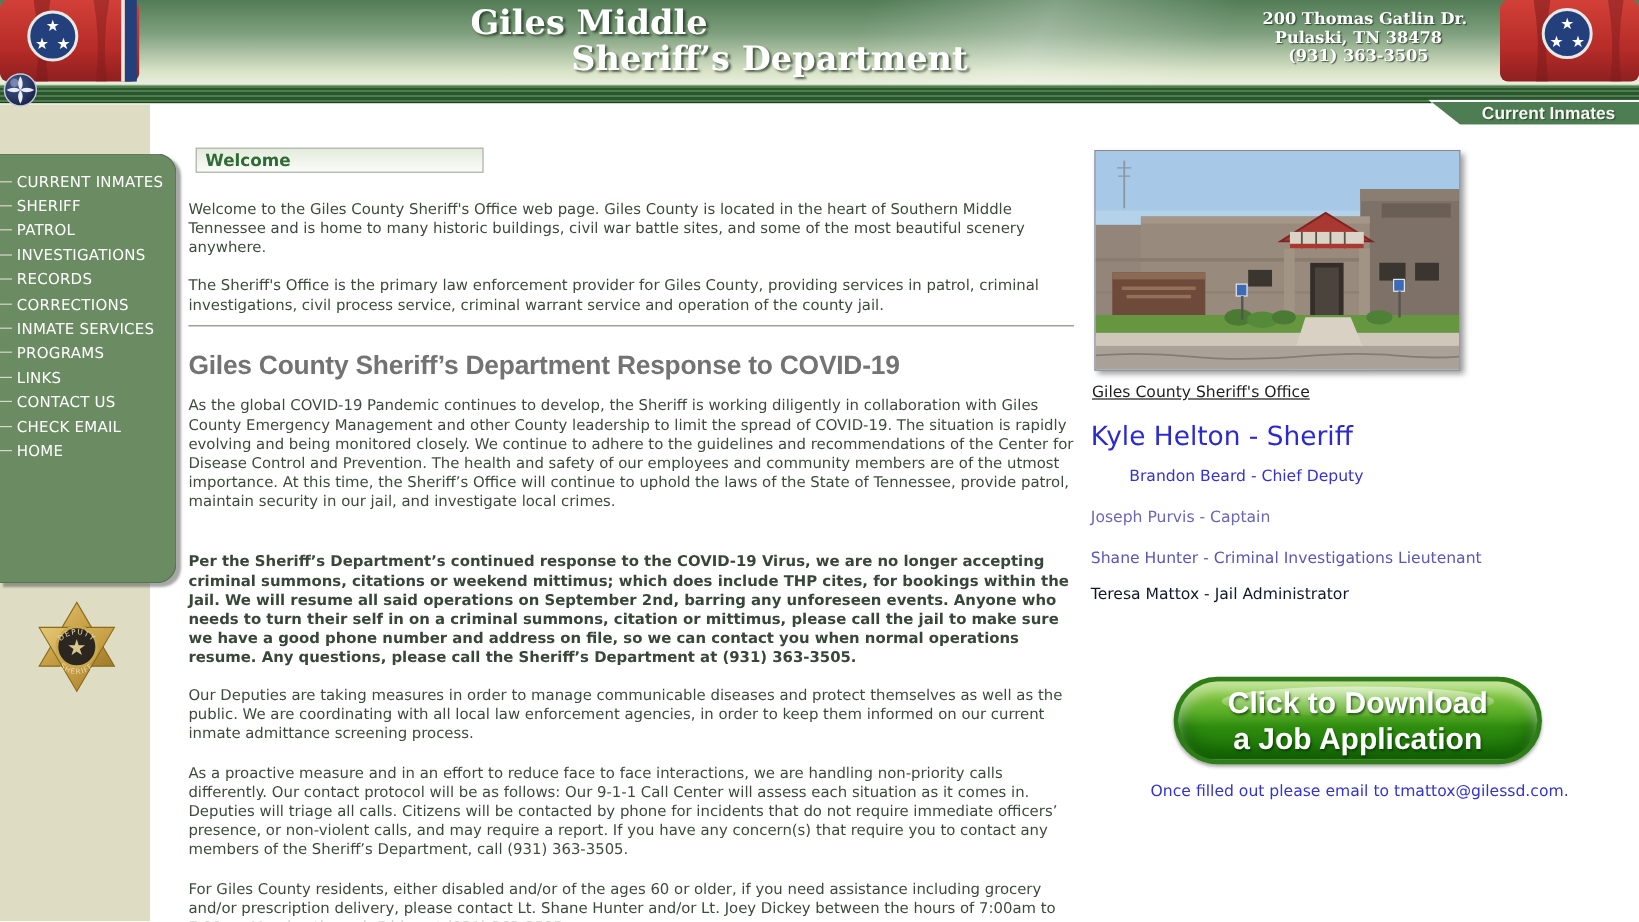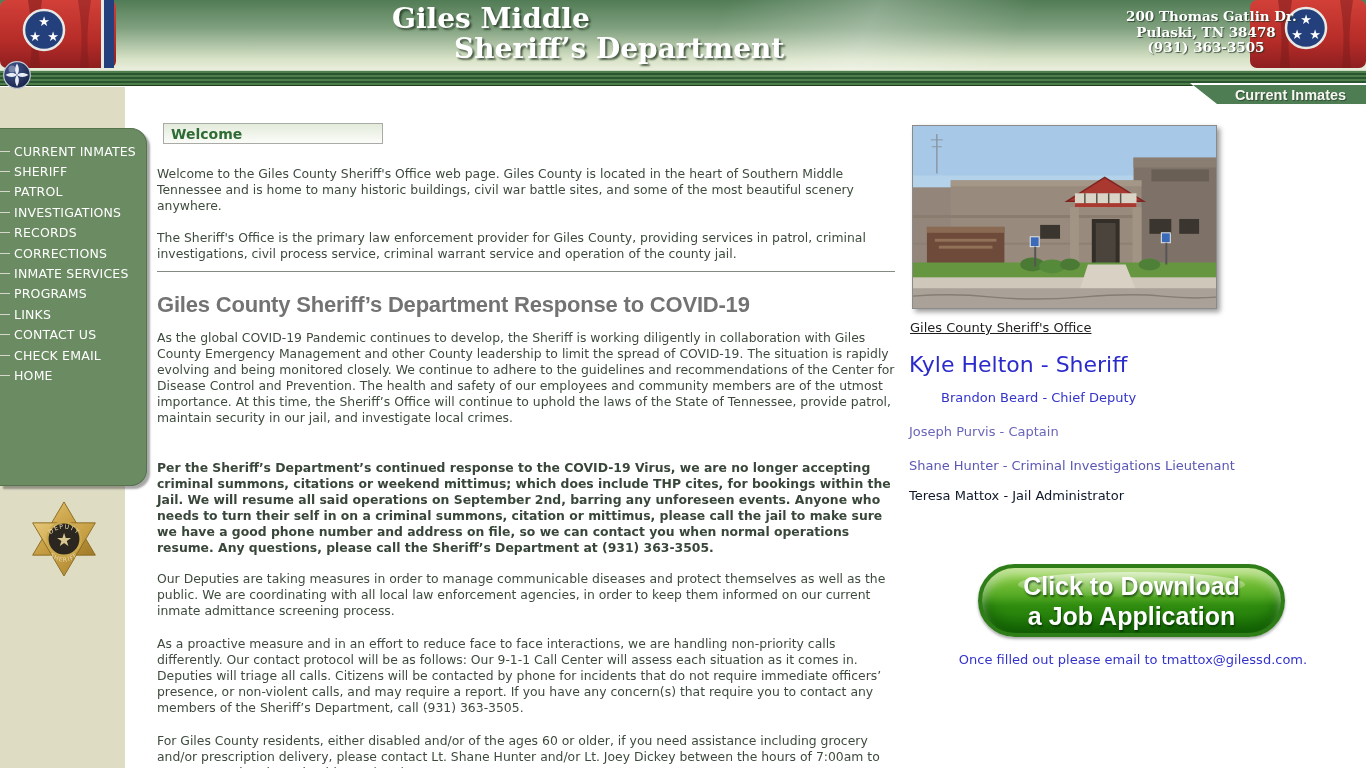--- a/index.html
+++ b/index.html
@@ -10,22 +10,22 @@
   
   .header { position:absolute; left:0; top:0; width:1366px; height:70px;
     background:linear-gradient(180deg,#517c55 0%,#7fa07e 40%,#d9e3c8 85%,#e9eedc 100%); }
   .header::after { content:""; position:absolute; inset:0;
     background:linear-gradient(115deg,transparent 52%,rgba(255,255,255,.28) 63%,transparent 74%); }
   .flag { position:absolute; top:0; height:70px; width:122px; z-index:2; }
   .flag-left { left:0; } .flag-right { right:0; }
   .header-title { position:absolute; left:392px; top:4px; z-index:3;
     font-family:"DejaVu Serif","Liberation Serif",serif; font-weight:bold; color:#fff;
     text-shadow:2px 2px 2px rgba(30,50,30,.75); line-height:30px; font-size:28px; white-space:nowrap; }
-  .header-title .line2 { margin-left:62px; }
-  .header-address { position:absolute; left:1126px; top:9px; width:160px; z-index:3;
+  .header-title .line2 { margin-left:84px; }
+  .header-address { position:absolute; left:1052px; top:9px; width:160px; z-index:3;
     font-family:"DejaVu Serif","Liberation Serif",serif; font-weight:bold; color:#fff;
     text-shadow:1px 1px 1px rgba(30,50,30,.8); font-size:13.5px; line-height:15.5px;
     text-align:center; white-space:nowrap; }
 
   
   .green-bar { position:absolute; left:0; top:70px; width:1366px; height:16px; z-index:4;
     background:repeating-linear-gradient(180deg,#4e7f4a 0 2px,#2a5530 2px 4px);
     border-top:1px solid #cfdcc8; border-bottom:1px solid #1e3e1c; }
   .globe { position:absolute; left:2px; top:60px; width:30px; height:30px; z-index:6; }
   .tab { position:absolute; right:0; top:83px; width:176px; height:23px; z-index:5; }
@@ -46,21 +46,21 @@
     padding-top:12px; }
   .nav-item { position:relative; display:flex; align-items:center; height:20.4px;
     cursor:pointer; }
   .nav-tick { width:10px; height:1px; background:#d6d6cc; margin-right:4px; flex:none; }
   .nav-label { color:#fff; font-size:12.5px; letter-spacing:.2px; white-space:nowrap; }
   .badge { position:absolute; left:26px; top:498px; width:76px; height:82px; z-index:7; }
 
   
   .main-text { position:absolute; left:157px; width:742px; color:#3d4a3d;
     font-size:12.4px; line-height:16px; }
-  .welcome-box { position:absolute; left:163px; top:123px; width:220px; height:21px;
+  .welcome-box { position:absolute; left:163px; top:123px; width:240px; height:21px;
     border:1px solid #a9aca4; background:linear-gradient(180deg,#e3ebdb 0%,#fbfcf9 100%);
     display:flex; align-items:center; padding-left:7px; }
   .welcome-box span { color:#2f6b35; font-weight:bold; font-size:14px; }
   .hr-line { position:absolute; left:157px; top:271px; width:738px; height:0;
     border-top:1px solid #838b83; }
   .covid-h2 { position:absolute; left:157px; top:292px; width:740px; color:#737373;
     font-family:"Liberation Sans",sans-serif; font-weight:bold; font-size:22px;
     letter-spacing:-.2px; }
   .p-bold { font-weight:bold; color:#39463a;margin-top:16px; }
 

